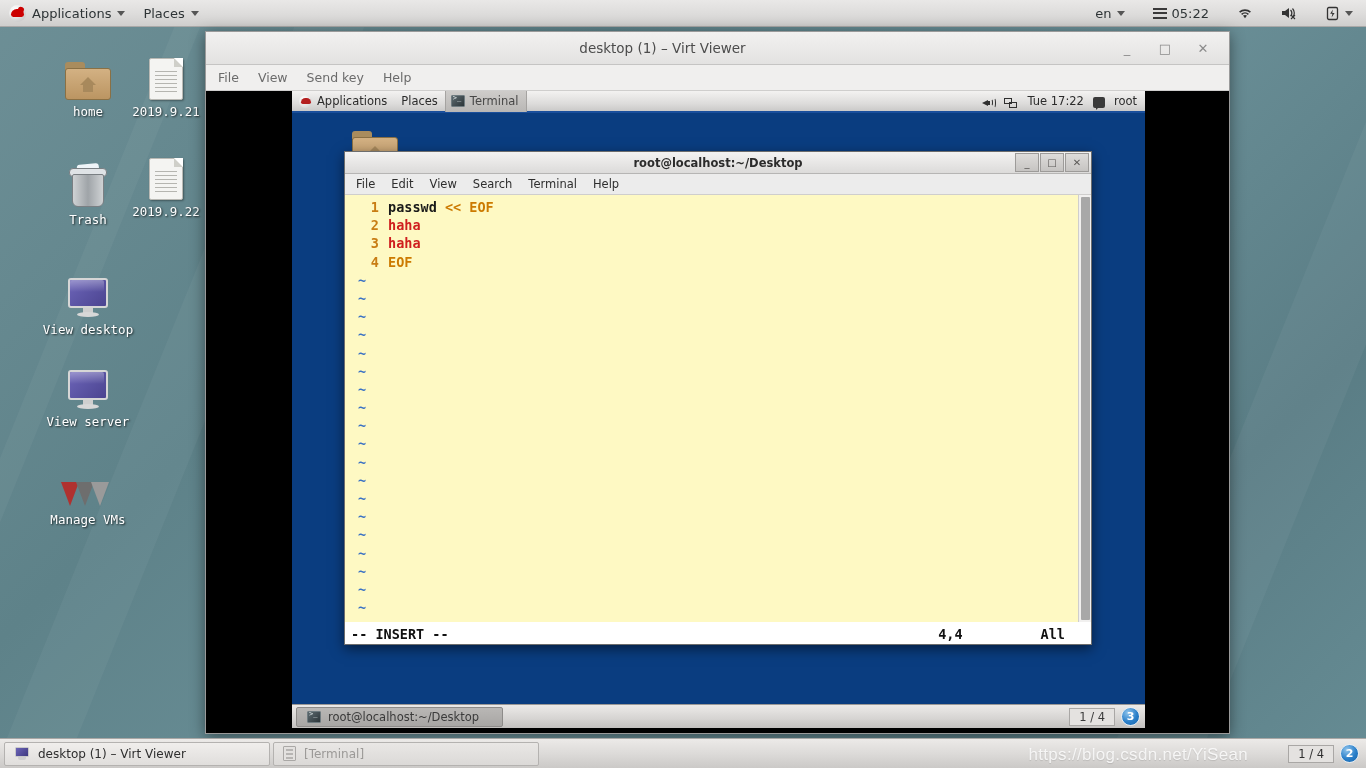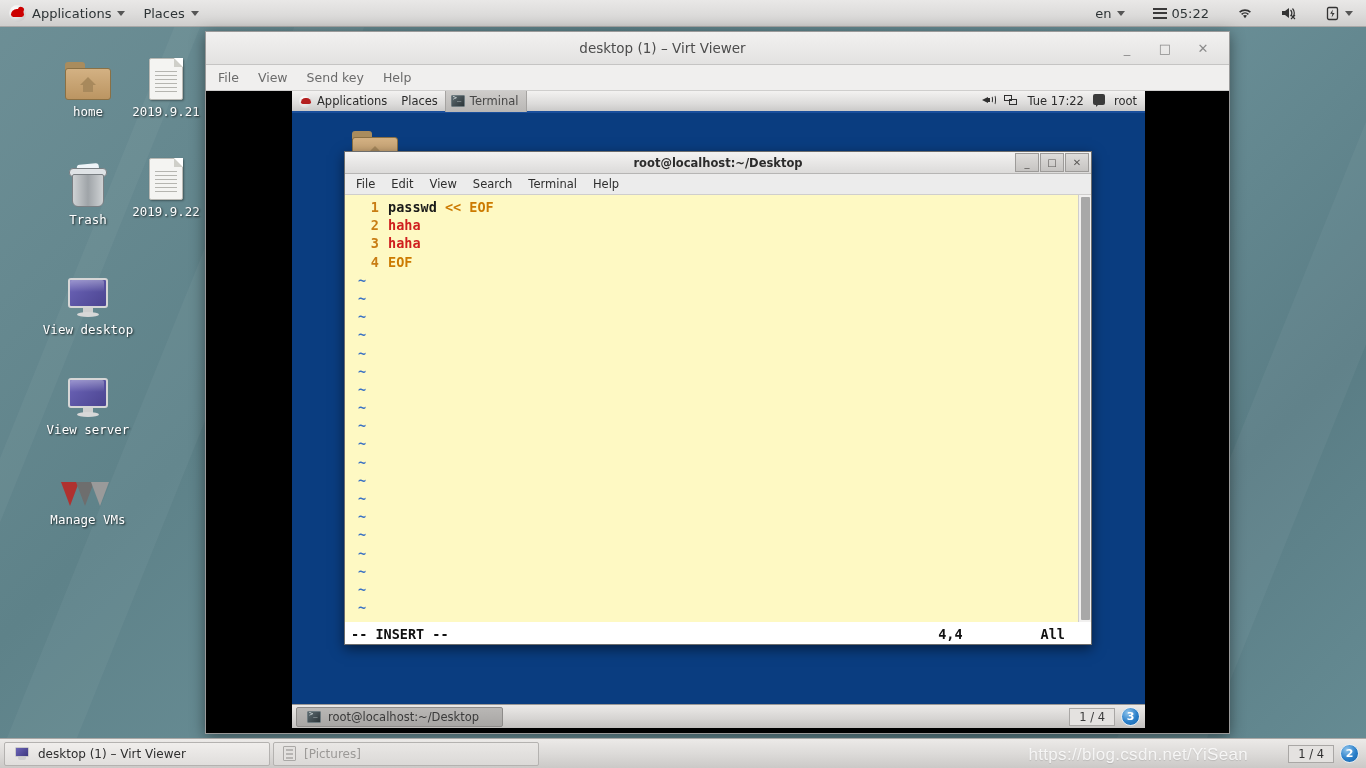--- a/index.html
+++ b/index.html
@@ -122,21 +122,21 @@
   .rh-logo-sm { width:13px;height:13px;border-radius:50%;
     background: radial-gradient(circle at 35% 30%, #ffffff 0%, #ececec 40%, #c9c9c9 100%); position:relative; overflow:hidden;}
   .rh-logo-sm::before{content:"";position:absolute;left:1.5px;top:3px;width:10px;height:6px;background:#b41f1f;border-radius:5px 5px 2px 2px;}
   #guest-task-btn {
     display:flex;align-items:center;gap:5px;height:22px;padding:0 8px 0 5px;
     background:linear-gradient(to bottom,#cfcdcb,#b9b7b5); border-left:1px solid #a5a3a1; border-right:1px solid #a5a3a1;
     color:#474747;
   }
   .term-mini { width:14px;height:12px; background:linear-gradient(135deg,#5d6a6f,#2c3539); border:1px solid #6f7b80; border-radius:1px; position:relative;}
   .term-mini::after{content:">_";position:absolute;left:1px;top:-2px;font-size:7px;color:#dfe6e8;font-family:"DejaVu Sans Mono",monospace;}
-  .g-tray { display:flex;align-items:flex-start;gap:9px;padding-right:8px;font-size:11.5px;color:#2b2b2b;}
+  .g-tray { display:flex;align-items:flex-end;gap:9px;padding-right:8px;font-size:11.5px;color:#2b2b2b;}
   .spk { display:inline-block;position:relative;width:13px;height:11px;}
   .spk .cone{position:absolute;left:0;top:2.5px;width:0;height:0;border-top:3px solid transparent;border-bottom:3px solid transparent;border-right:6px solid #303030;}
   .spk .bx{position:absolute;left:5px;top:3.5px;width:3px;height:4px;background:#303030;}
   .spk .w1,.spk .w2{position:absolute;border:1.2px solid #303030;border-left-color:transparent;border-top-color:transparent;border-bottom-color:transparent;border-radius:50%;}
   .spk .w1{left:8px;top:2px;width:3px;height:7px;}
   .spk .w2{left:10px;top:0.5px;width:4px;height:10px;}
   .netic{display:inline-block;width:14px;height:11px;position:relative;}
   .netic i{position:absolute;background:#2f2f2f;}
   .netic i:nth-child(1){left:0;top:1px;width:8px;height:6px;border:1px solid #2f2f2f;background:transparent;}
   .netic i:nth-child(2){left:5px;top:5px;width:8px;height:6px;border:1px solid #2f2f2f;background:transparent;}
@@ -357,21 +357,21 @@
     <div class="ic-mon">
         <div class="screen"></div>
         <div class="gloss"></div>
         <div class="stand"></div>
         <div class="base"></div>
       </div>
   </div>
   <span class="lbl">View desktop</span>
 </div>
 
-<div class="desk-icon" style="left:38px;top:368px;">
+<div class="desk-icon" style="left:38px;top:360px;">
   <div class="glyph">
     <div class="ic-mon">
         <div class="screen"></div>
         <div class="gloss"></div>
         <div class="stand"></div>
         <div class="base"></div>
       </div>
   </div>
   <span class="lbl">View server</span>
 </div>
@@ -504,21 +504,21 @@
 <div id="host-taskbar">
   <div class="tb-item">
     <span class="mon-mini">
         <span class="s"></span>
         <span class="b"></span>
       </span>
     <span>desktop (1) – Virt Viewer</span>
   </div>
   <div class="tb-item dim">
     <span class="pic-mini"></span>
-    <span>[Pictures]</span>
+    <span>[Terminal]</span>
   </div>
   <div class="tb-right">
     <span class="pager">1 / 4</span>
     <span class="badge-circ">2</span>
   </div>
 </div>
 
 <div id="watermark">https://blog.csdn.net/YiSean</div>
 
 </body></html>

